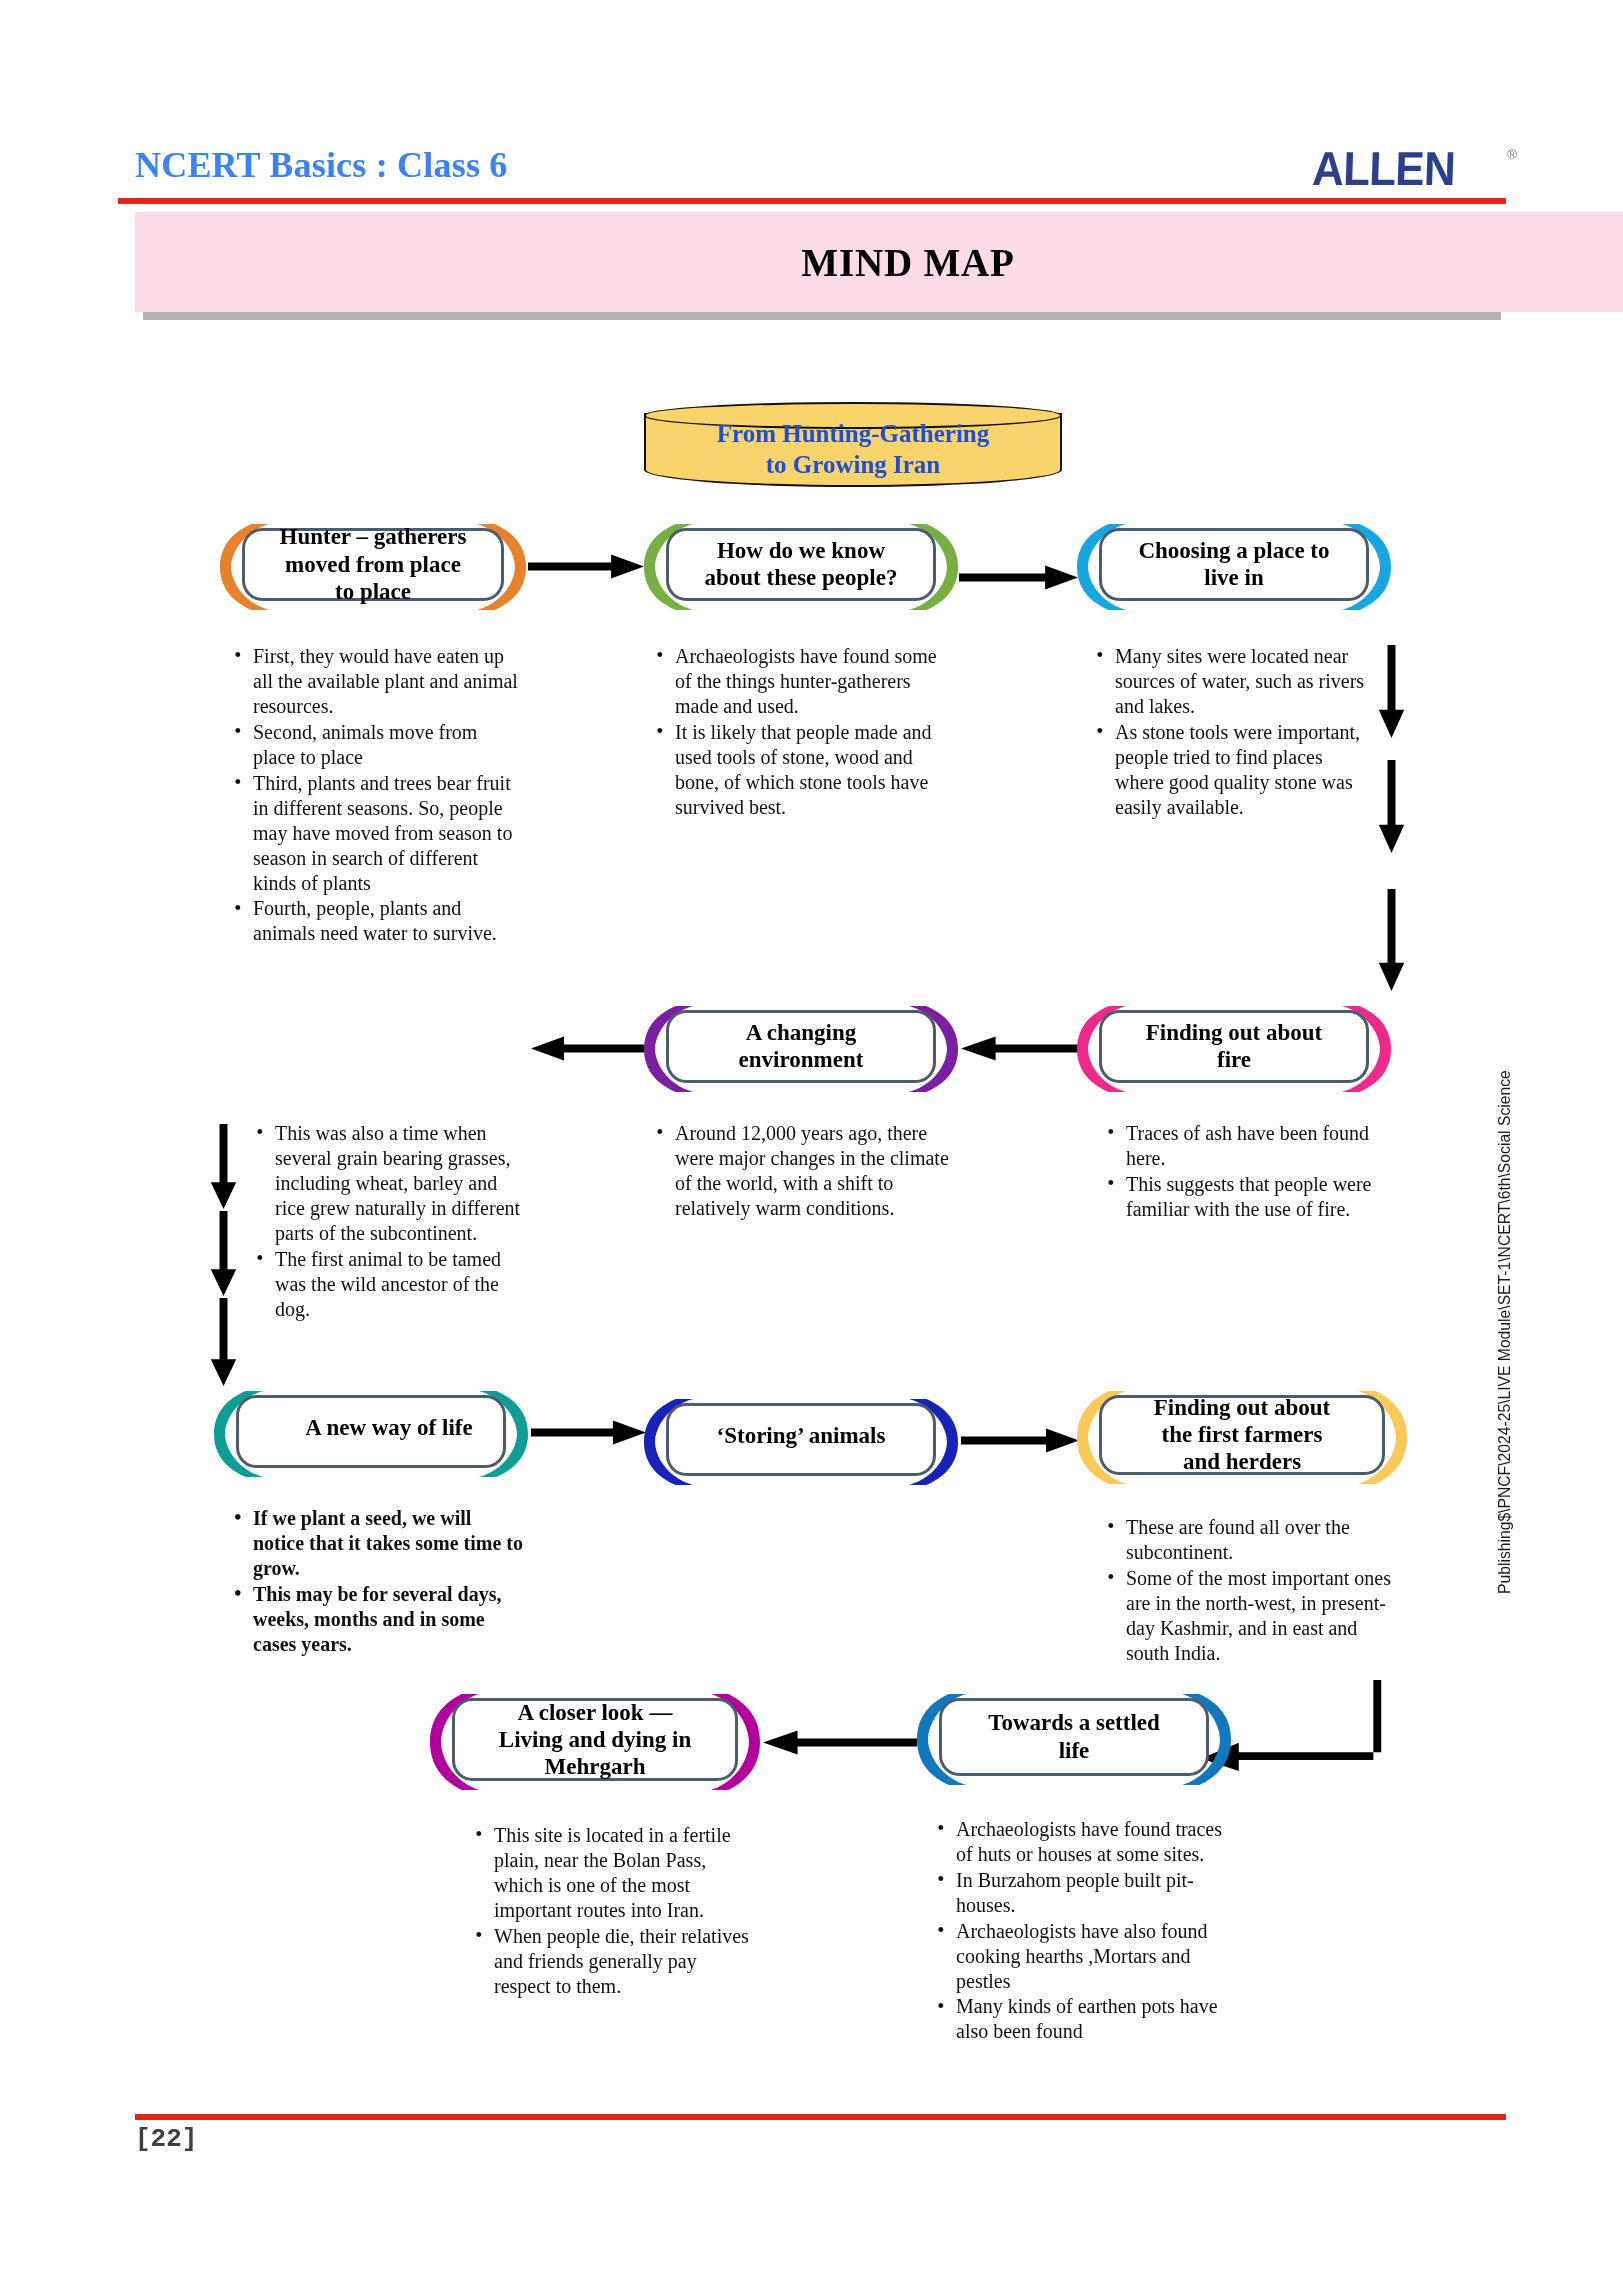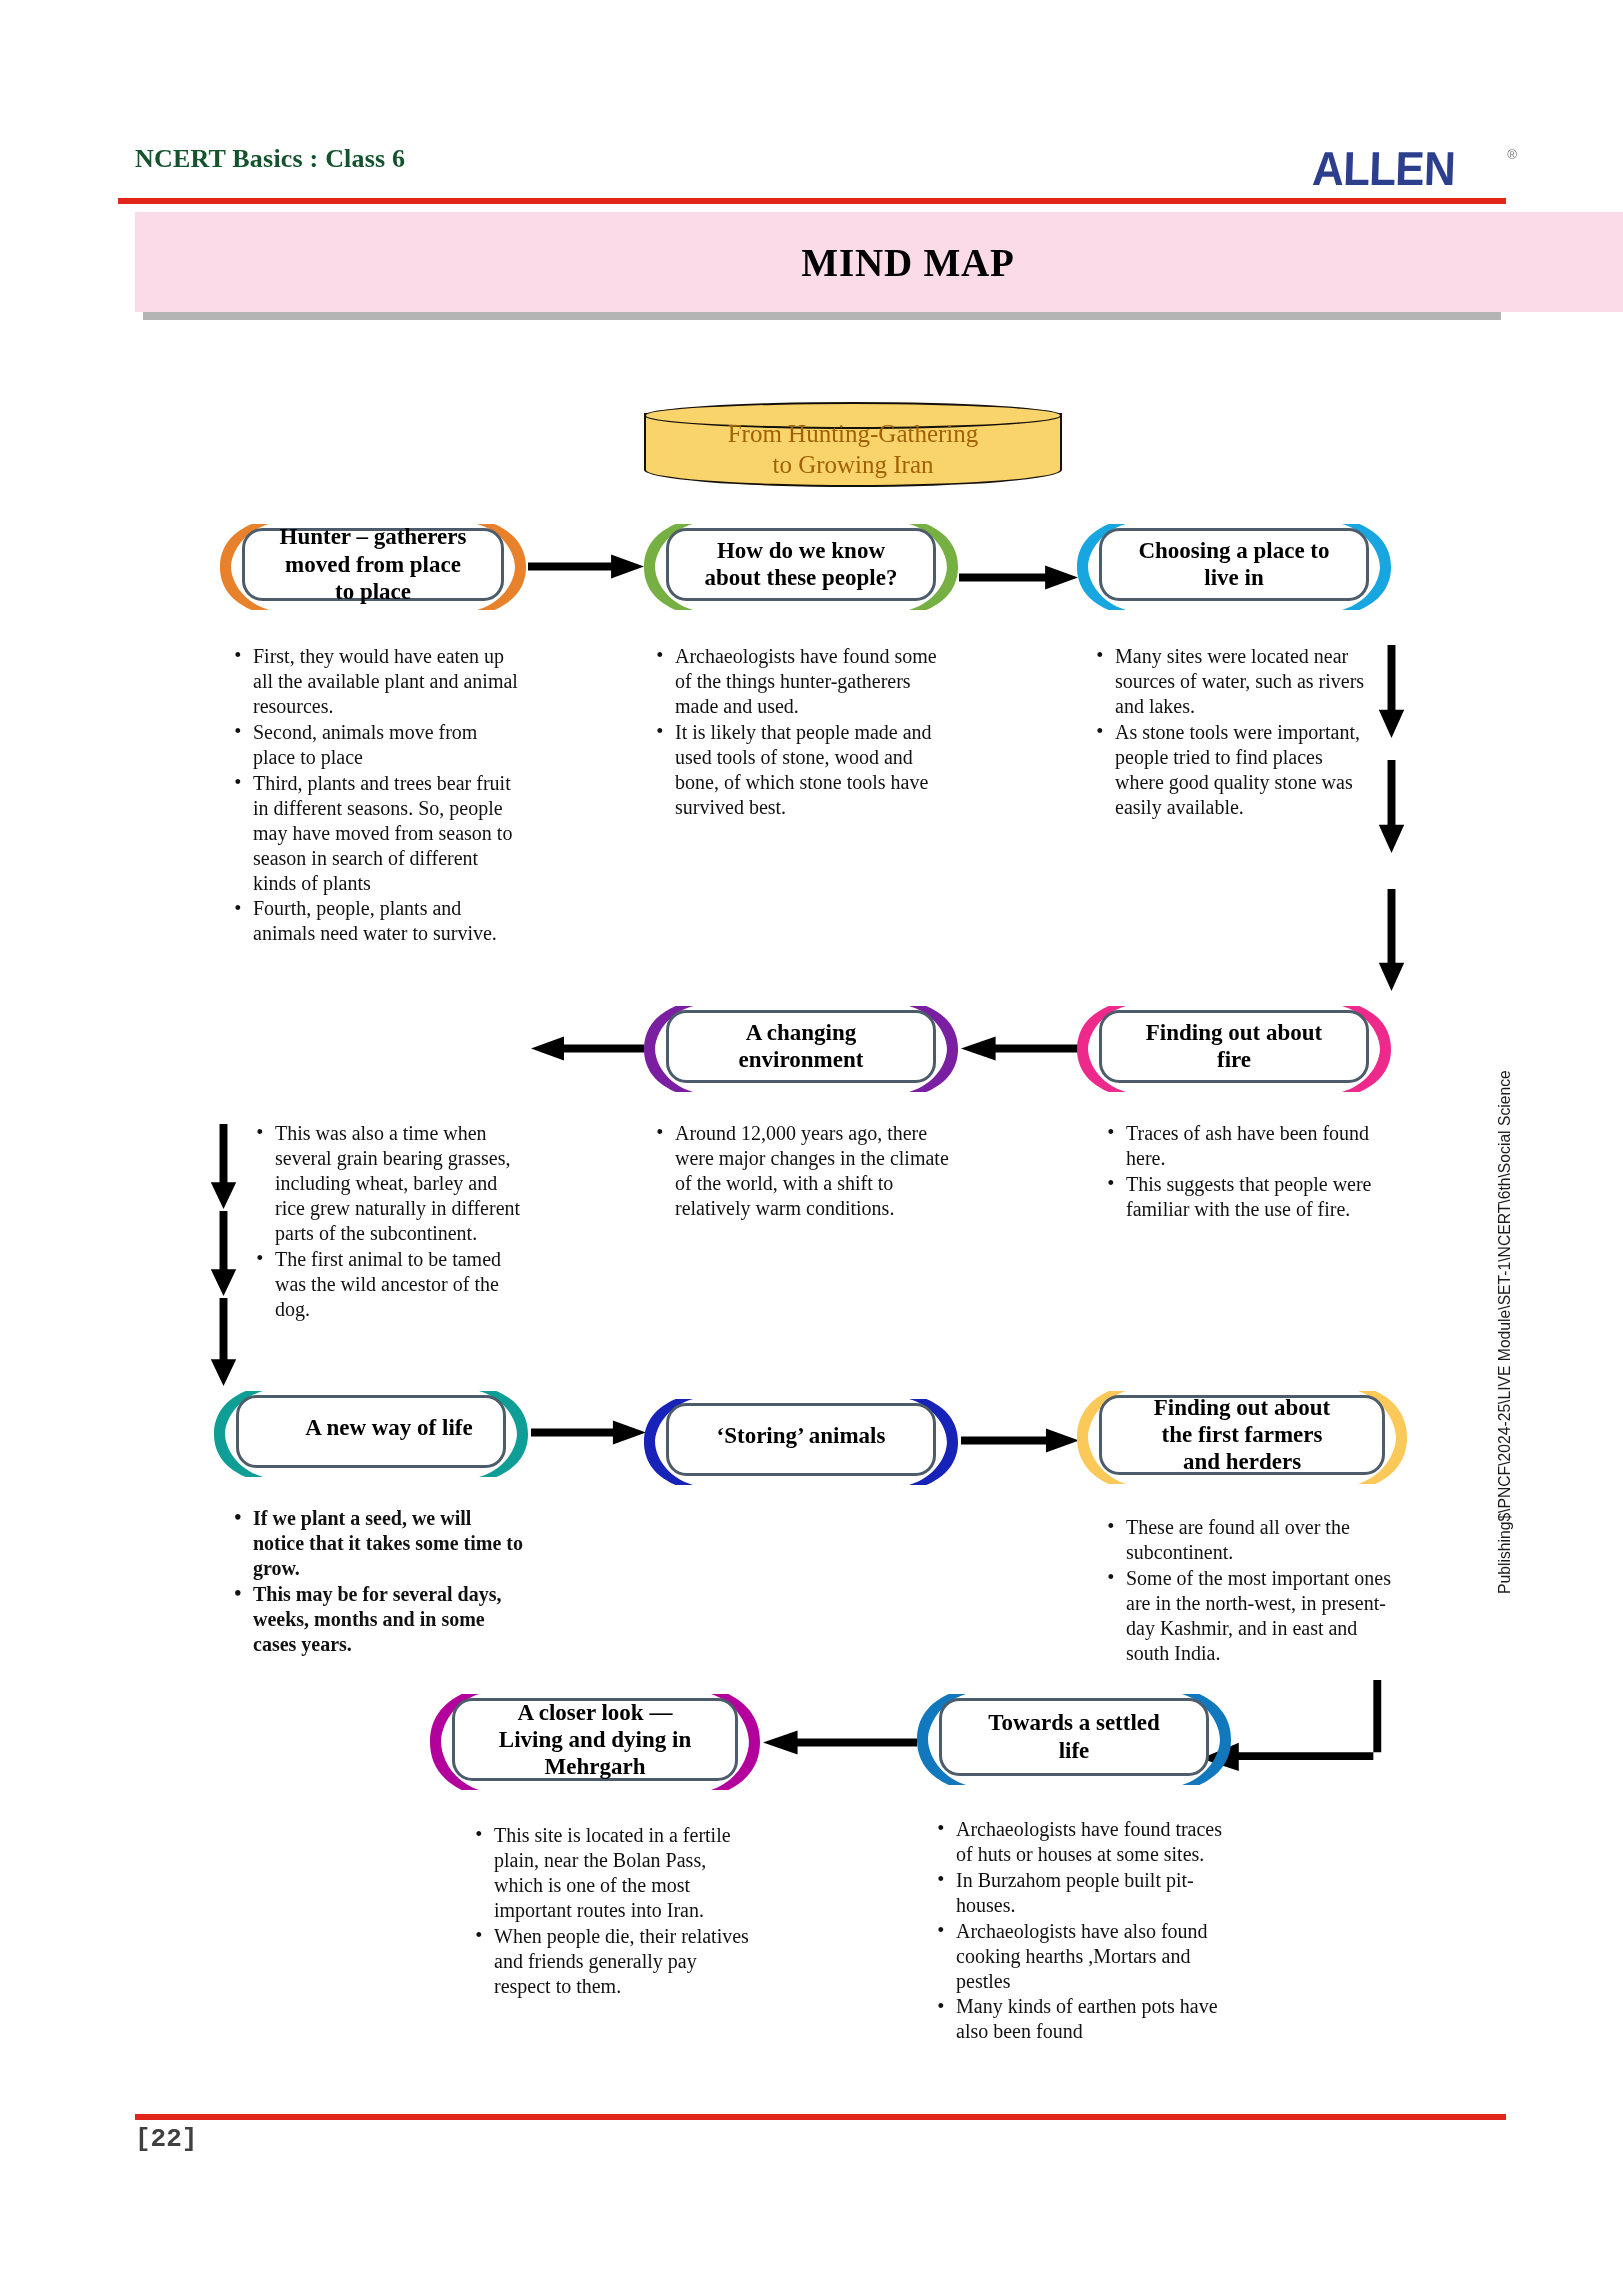--- a/index.html
+++ b/index.html
@@ -18,22 +18,22 @@
     overflow: hidden;
   }
 
   
   #header-title {
     position: absolute;
     left: 135px;
     top: 144px;
     font-family: "Liberation Serif", serif;
     font-weight: bold;
-    font-size: 26px;
-    color: #14532d;
+    font-size: 36px;
+    color: #3b82f6;
     letter-spacing: 0.2px;
     white-space: nowrap;
   }
   #allen-logo {
     position: absolute;
     left: 1313px;
     top: 145px;
     width: 204px;
     height: 49px;
   }
@@ -119,24 +119,24 @@
     border: 2.4px solid #15100a;
     border-radius: 50%;
     box-sizing: border-box;
   }
   #cyl .label {
     position: absolute;
     left: 0; top: 15.7px;
     width: 100%;
     text-align: center;
     font-family: "Liberation Serif", serif;
-    font-weight: normal;
+    font-weight: bold;
     font-size: 25px;
     line-height: 31px;
-    color: #a16207;
+    color: #1d4ed8;
     z-index: 3;
   }
 
   
   .cbox {
     position: absolute;
   }
   .cbox .wing {
     position: absolute;
     top: 0;

